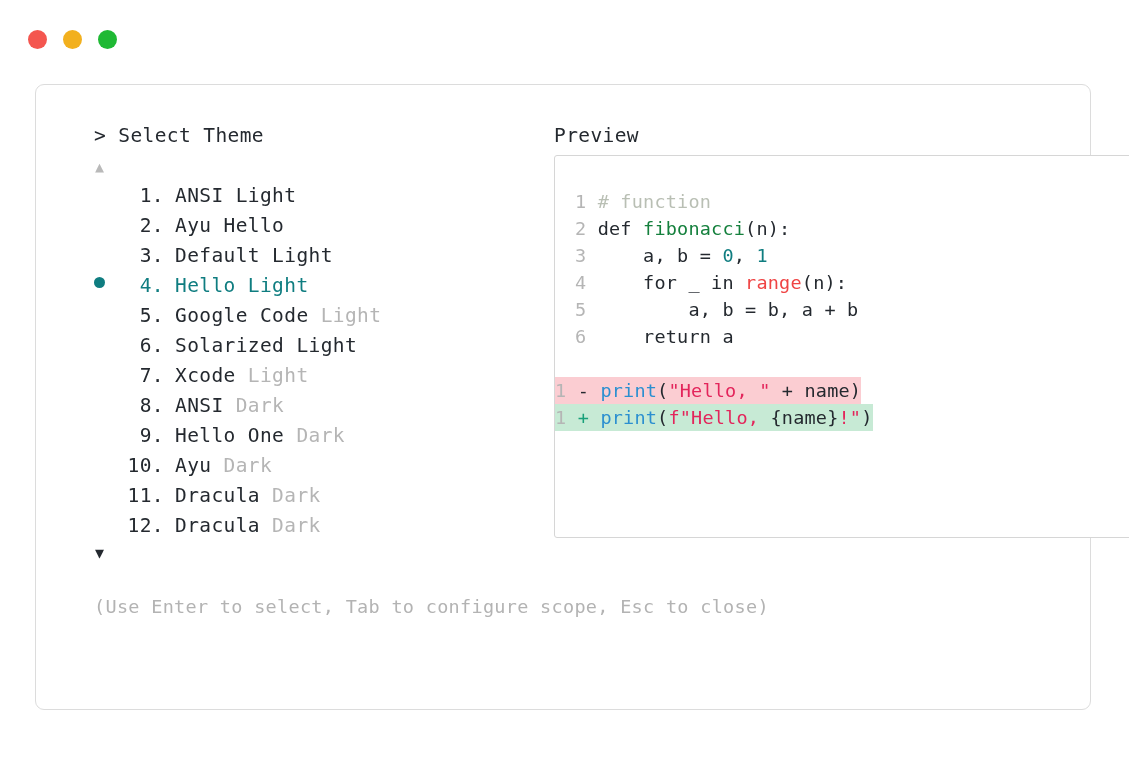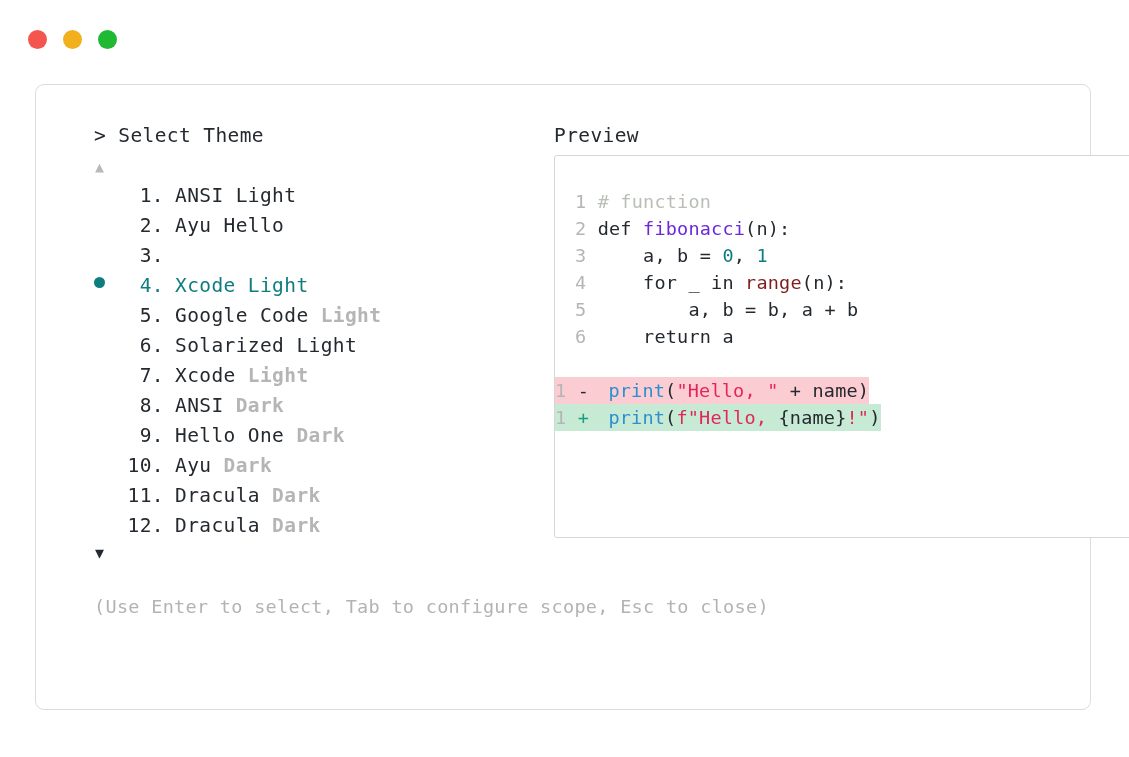--- a/index.html
+++ b/index.html
@@ -120,21 +120,21 @@
   .name-cell {
     padding-left: 11px;
     white-space: pre;
   }
   .theme-row.selected,
   .theme-row.selected .num-cell,
   .theme-row.selected .name-cell,
   .theme-row.selected .variant {
     color: #0f7d80;
   }
-  .variant { color: #b5b5b5; font-weight: bold; }
+  .variant { color: #b5b5b5; }
 
   .footer-hint {
     font-size: 18.5px;
     line-height: 28px;
     letter-spacing: 0.3px;
     color: #b3b3b3;
     white-space: pre;
     padding-left: 0px;
     margin-top: 28px;
     text-align: right;
@@ -169,26 +169,26 @@
   .code-line {
     font-size: 18.5px;
     line-height: 27px;
     white-space: pre;
     color: #24292f;
     letter-spacing: 0.2px;
   }
   .ln { color: #b5b5b5; }
   .tok-comment  { color: #b9bfb4; }
   .tok-keyword  { color: #24292f; }
-  .tok-func     { color: #6d28d9; }
-  .tok-builtin  { color: #7f1d1d; }
+  .tok-func     { color: #15803d; }
+  .tok-builtin  { color: #ef4444; }
   .tok-number   { color: #0f7d80; }
   .tok-string   { color: #e3255b; }
   .tok-plain    { color: #24292f; }
-  .tok-print    { color: #2b8fd0; margin-left: 8px; }
+  .tok-print    { color: #2b8fd0; }
   .tok-plus     { color: #18a07a; }
 
   .code-gap { height: 27px; }
 
   .diff-line {
     font-size: 18.5px;
     line-height: 27px;
     white-space: pre;
     letter-spacing: 0.2px;
     display: inline-block;
@@ -211,22 +211,22 @@
     <div class="columns">
 
       <div class="left-col">
         <div class="prompt-header">&gt; Select Theme</div>
 
         <div class="scroll-arrow up">▲</div>
 
         <div class="theme-list" id="theme-list">
             <div class="theme-row"><span class="bullet-cell"></span><span class="num-cell">1.</span><span class="name-cell">ANSI Light</span></div>
             <div class="theme-row"><span class="bullet-cell"></span><span class="num-cell">2.</span><span class="name-cell">Ayu Hello</span></div>
-            <div class="theme-row"><span class="bullet-cell"></span><span class="num-cell">3.</span></div>
-            <div class="theme-row selected"><span class="bullet-cell"><span class="bullet-dot"></span></span><span class="num-cell">4.</span><span class="name-cell">Xcode Light</span></div>
+            <div class="theme-row"><span class="bullet-cell"></span><span class="num-cell">3.</span><span class="name-cell">Default Light</span></div>
+            <div class="theme-row selected"><span class="bullet-cell"><span class="bullet-dot"></span></span><span class="num-cell">4.</span><span class="name-cell">Hello Light</span></div>
             <div class="theme-row"><span class="bullet-cell"></span><span class="num-cell">5.</span><span class="name-cell">Google Code</span><span class="variant"> Light</span></div>
             <div class="theme-row"><span class="bullet-cell"></span><span class="num-cell">6.</span><span class="name-cell">Solarized Light</span></div>
             <div class="theme-row"><span class="bullet-cell"></span><span class="num-cell">7.</span><span class="name-cell">Xcode</span><span class="variant"> Light</span></div>
             <div class="theme-row"><span class="bullet-cell"></span><span class="num-cell">8.</span><span class="name-cell">ANSI</span><span class="variant"> Dark</span></div>
             <div class="theme-row"><span class="bullet-cell"></span><span class="num-cell">9.</span><span class="name-cell">Hello One</span><span class="variant"> Dark</span></div>
             <div class="theme-row"><span class="bullet-cell"></span><span class="num-cell">10.</span><span class="name-cell">Ayu</span><span class="variant"> Dark</span></div>
             <div class="theme-row"><span class="bullet-cell"></span><span class="num-cell">11.</span><span class="name-cell">Dracula</span><span class="variant"> Dark</span></div>
             <div class="theme-row"><span class="bullet-cell"></span><span class="num-cell">12.</span><span class="name-cell">Dracula</span><span class="variant"> Dark</span></div>
           </div>
 

